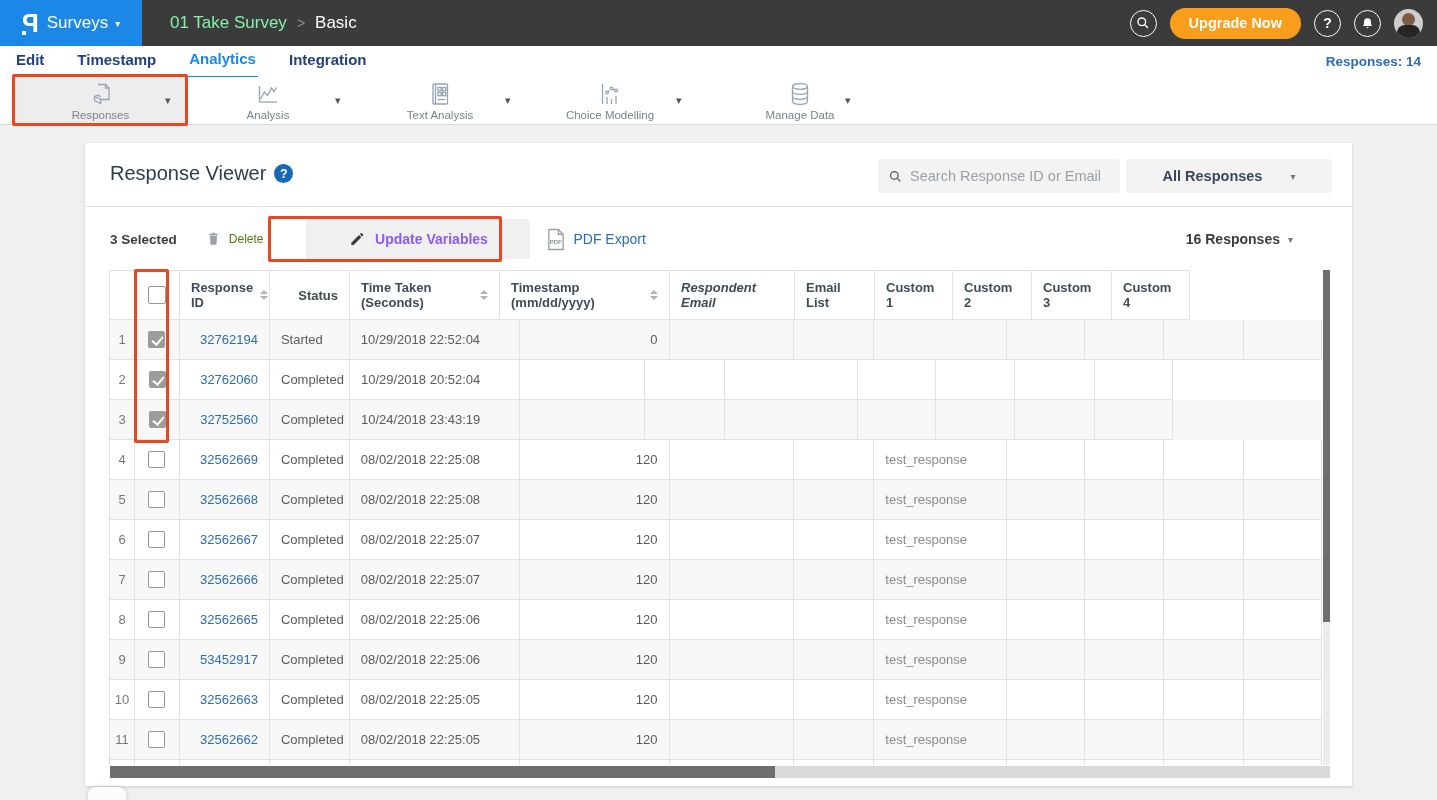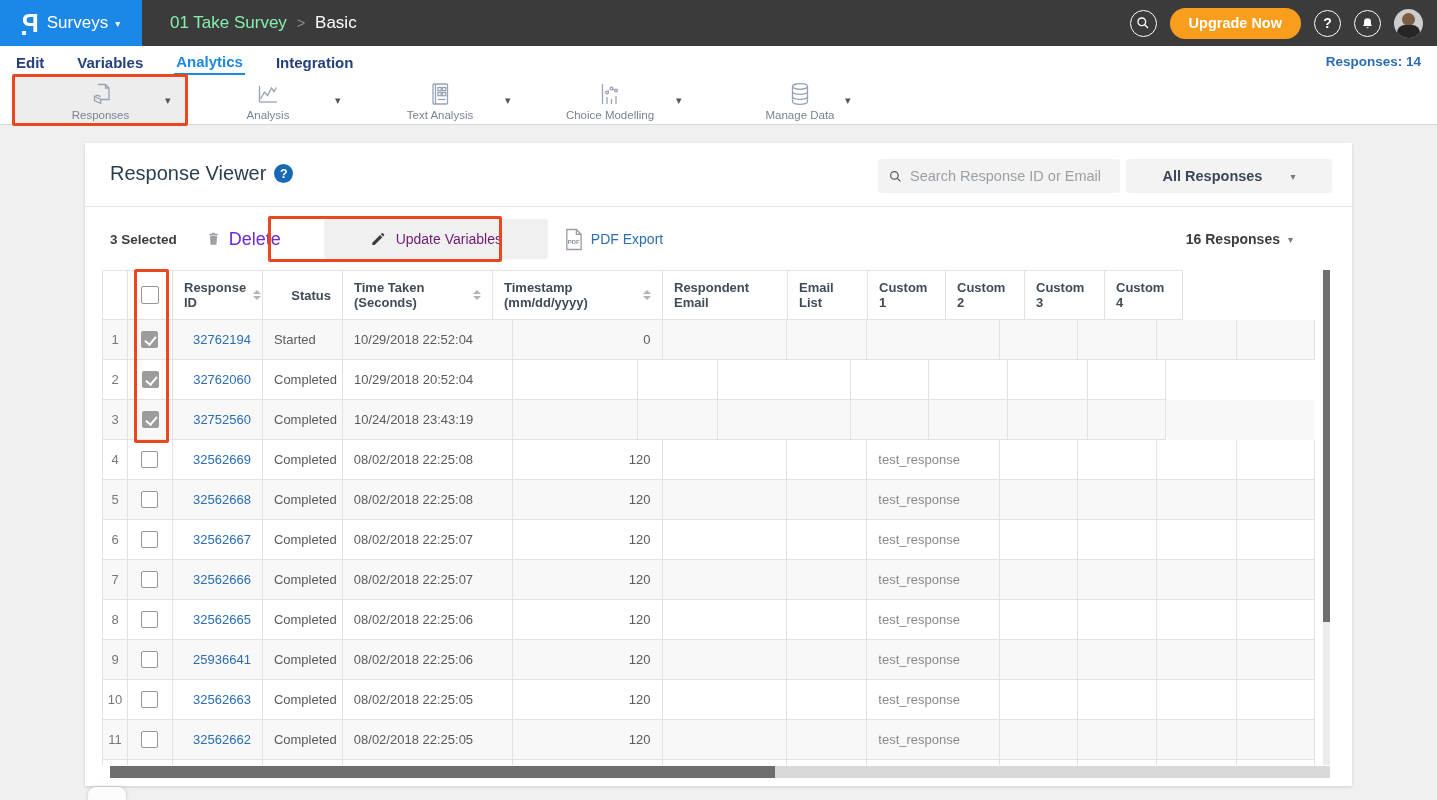--- a/index.html
+++ b/index.html
@@ -25,21 +25,21 @@
   .crumb-page { color:#fff; }
   .top-actions { margin-left:auto; display:flex; align-items:center; gap:13px; padding-right:14px; }
   .icon-circle { width:27px; height:27px; border:1.6px solid #fff; border-radius:50%; display:flex; align-items:center; justify-content:center; cursor:pointer; color:#fff; font-weight:700; font-size:14px; }
   .upgrade-btn { background:#f99d1c; color:#fff; border:none; border-radius:16px; height:31px; padding:0 19px; font-size:14.5px; font-weight:700; font-family:"Liberation Sans",sans-serif; cursor:pointer; }
   .avatar { width:29px; height:29px; border-radius:50%; background:#cdcdcd; position:relative; overflow:hidden; cursor:pointer; }
   .avatar-head { position:absolute; left:8px; top:4px; width:13px; height:13px; border-radius:50%; background:#7d5c44; }
   .avatar-body { position:absolute; left:3px; top:16px; width:23px; height:14px; border-radius:8px 8px 0 0; background:#262626; }
 
   
   .navrow { height:31px; background:#fff; display:flex; align-items:center; gap:29px; padding:0 16px 0 14px; }
-  .nav-tab { font-size:15px; font-weight:600; color:#24407e; cursor:pointer; padding:4px 2px 3px; }
+  .nav-tab { font-size:15px; font-weight:600; color:#24407e; cursor:pointer; padding:4px 2px 9px; }
   .nav-tab.active { color:#1b87e6; border-bottom:2px solid #1b87e6; }
   .responses-count { margin-left:auto; font-size:13.5px; font-weight:600; color:#2a6db4; }
 
   
   .ribbon { height:48px; background:#fff; border-bottom:1px solid #d9d9d9; position:relative; }
   .rgroup { position:absolute; top:0; height:48px; display:flex; flex-direction:column; align-items:center; justify-content:center; gap:2px; cursor:pointer; }
   .rgroup .rlabel { font-size:11.5px; color:#78848f; }
   .rg1 { left:14px; width:173px; background:#ededed; }
   .rg2 { left:213px; width:110px; }
   .rg3 { left:385px; width:110px; }
@@ -58,30 +58,30 @@
   .search-input { border:none; background:transparent; outline:none; font-size:14.5px; color:#444; width:200px; font-family:"Liberation Sans",sans-serif; }
   .search-input::placeholder { color:#9aa0a6; }
   .filter-dd { position:absolute; left:1041px; top:16px; width:206px; height:34px; background:#f3f3f3; border-radius:3px; display:flex; align-items:center; justify-content:center; gap:28px; cursor:pointer; }
   .filter-label { font-size:14.5px; font-weight:600; color:#3c4858; }
   .dd-caret { font-size:10px; color:#777; }
 
   
   .actionbar { position:absolute; left:25px; right:25px; top:75px; height:42px; display:flex; align-items:center; }
   .sel-label { font-size:13.5px; font-weight:700; color:#3c3c3c; }
   .act-trash { margin-left:28px; cursor:pointer; display:flex; }
-  .act-delete { margin-left:7px; font-size:18px; color:#6d28d9; cursor:pointer; }
+  .act-delete { margin-left:7px; font-size:12px; color:#4d7c0f; cursor:pointer; }
   .uv-btn { margin-left:43px; width:224px; height:40px; background:#f0f0f0; border:none; border-radius:3px; display:flex; align-items:center; justify-content:center; gap:10px; cursor:pointer; font-family:"Liberation Sans",sans-serif; }
-  .uv-label { font-size:14px; font-weight:400; color:#701a75; }
+  .uv-label { font-size:14px; font-weight:700; color:#8b5cf6; }
   .pdf-ic { margin-left:15px; cursor:pointer; display:flex; }
   .act-pdf { margin-left:7px; font-size:14px; color:#2a6db4; cursor:pointer; }
   .resp-dd { margin-left:auto; margin-right:34px; display:flex; align-items:center; gap:8px; cursor:pointer; }
   .resp-dd-label { font-size:14px; font-weight:600; color:#3c3c3c; }
 
   
-  .table-viewport { position:absolute; left:17px; top:127px; width:1213px; height:495px; overflow:hidden; border-left:1px solid #e2e2e2; }
+  .table-viewport { position:absolute; left:24px; top:127px; width:1213px; height:495px; overflow:hidden; border-left:1px solid #e2e2e2; }
   .tr { display:flex; height:40px; }
   .tr.head { height:50px; background:#fff; }
   .tr.odd { background:#f8f8f8; }
   .tr.even { background:#fff; }
   .th, .td { border-right:1px solid #e2e2e2; border-bottom:1px solid #e2e2e2; display:flex; align-items:center; padding:0 11px; overflow:hidden; }
   .th { font-size:13px; font-weight:700; color:#3f4c58; gap:7px; border-top:1px solid #e2e2e2; }
   .td { font-size:13px; color:#5a5a5a; }
   .col-num { justify-content:center; padding:0 2px; color:#777; }
   .col-checkbox { justify-content:center; }
   .col-id.td { justify-content:flex-end; color:#2a6db4; cursor:pointer; }
@@ -146,21 +146,21 @@
     </span>
     <span class="avatar">
       <span class="avatar-head"></span>
         <span class="avatar-body"></span>
     </span>
   </div>
 </div>
 
 <div class="navrow">
   <span class="nav-tab">Edit</span>
-  <span class="nav-tab">Variables</span>
+  <span class="nav-tab">Timestamp</span>
   <span class="nav-tab active">Analytics</span>
   <span class="nav-tab">Integration</span>
   <span class="responses-count">Responses: 14</span>
 </div>
 
 <div class="ribbon">
   <div class="rgroup rg1">
     <span class="ricon">
       <svg width="26" height="26" viewBox="0 0 26 26" fill="none" stroke="#97a3b4" stroke-width="1.3">
         <path d="M10 3.5h7.5L21 7v11.5h-8.5"></path>
@@ -305,21 +305,21 @@
             <i class="sd"></i>
           </span>
         </div>
         <div class="th col-timestamp" style="width: 170px;">
           <span>Timestamp (mm/dd/yyyy)</span>
           <span class="sort">
             <i class="su"></i>
             <i class="sd"></i>
           </span>
         </div>
-        <div class="th col-respondent_email" style="width: 125px;">
+        <div class="th col-respondent_email" style="width: 125px; font-style: italic;">
           <span>Respondent Email</span>
         </div>
         <div class="th col-email_list" style="width: 80px;">
           <span>Email List</span>
         </div>
         <div class="th col-custom1" style="width: 78px;">
           <span>Custom 1</span>
         </div>
         <div class="th col-custom2" style="width: 79px;">
           <span>Custom 2</span>
@@ -464,21 +464,21 @@
           <div class="td col-custom1" style="width: 78px;"></div>
           <div class="td col-custom2" style="width: 79px;"></div>
           <div class="td col-custom3" style="width: 80px;"></div>
           <div class="td col-custom4" style="width: 78px;"></div>
         </div>
         <div class="tr odd">
           <div class="td col-num" style="width: 25px;">9</div>
           <div class="td col-checkbox" style="width: 45px;">
             <span class="cb"></span>
           </div>
-          <div class="td col-id" style="width: 90px;">25936641</div>
+          <div class="td col-id" style="width: 90px;">53452917</div>
           <div class="td col-status" style="width: 80px;">Completed</div>
           <div class="td col-timestamp" style="width: 170px;">08/02/2018 22:25:06</div>
           <div class="td col-time_taken" style="width: 150px;">120</div>
           <div class="td col-respondent_email" style="width: 125px;"></div>
           <div class="td col-email_list" style="width: 80px;"></div>
           <div class="td col-external_reference" style="width: 133px;">test_response</div>
           <div class="td col-custom1" style="width: 78px;"></div>
           <div class="td col-custom2" style="width: 79px;"></div>
           <div class="td col-custom3" style="width: 80px;"></div>
           <div class="td col-custom4" style="width: 78px;"></div>

